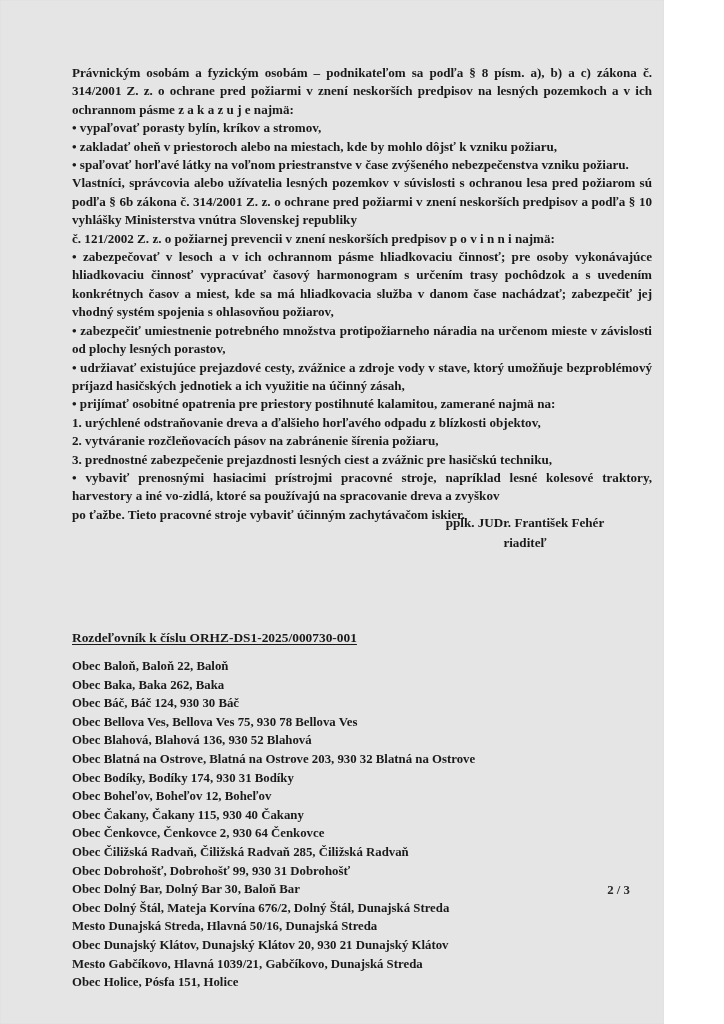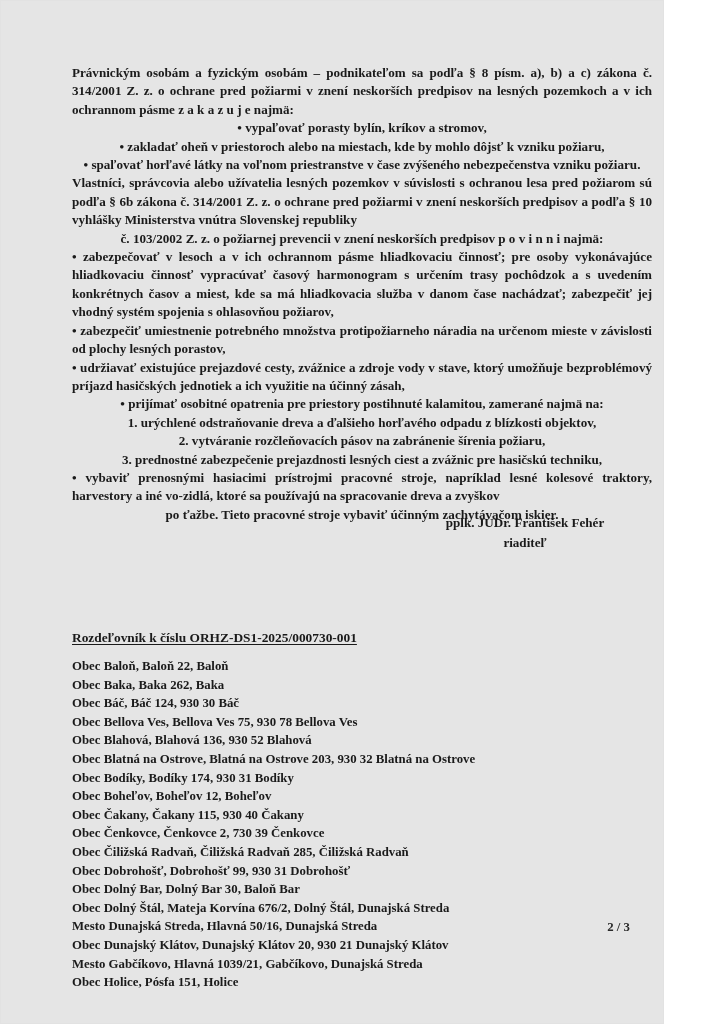--- a/index.html
+++ b/index.html
@@ -39,21 +39,21 @@
   .para {
     font-size: 13.1px;
     line-height: 18.4px;
     text-align: justify;
     text-justify: inter-word;
     margin: 0;
     hyphens: none;
   }
 
   .para.nojust {
-    text-align: center;
+    text-align: left;
   }
 
   
   .signature {
     position: absolute;
     left: 400px;
     top: 513px;
     width: 250px;
     text-align: center;
     font-size: 13.1px;
@@ -102,39 +102,39 @@
   .recipients li {
     font-size: 12.8px;
     line-height: 18.6px;
     white-space: nowrap;
   }
 
   
   .page-number {
     position: absolute;
     right: 34px;
-    top: 918px;
+    top: 881px;
     font-size: 12.8px;
     line-height: 18px;
     color: #2a2a2a;
   }
 </style>
 </head>
 <body>
 
 <div class="page">
   <div class="page-border"></div>
 
   <div class="body-block">
       <p class="para"><span>Právnickým osobám a fyzickým osobám – podnikateľom sa podľa § 8 písm. a), b) a c) zákona č. 314/2001 Z. z. o ochrane pred požiarmi v znení neskorších predpisov na lesných pozemkoch a v ich ochrannom pásme </span><span>z a k a z u j e</span><span> najmä:</span></p>
       <p class="para nojust"><span>• vypaľovať porasty bylín, kríkov a stromov,</span></p>
       <p class="para nojust"><span>• zakladať oheň v priestoroch alebo na miestach, kde by mohlo dôjsť k vzniku požiaru,</span></p>
       <p class="para nojust"><span>• spaľovať horľavé látky na voľnom priestranstve v čase zvýšeného nebezpečenstva vzniku požiaru.</span></p>
       <p class="para"><span>Vlastníci, správcovia alebo užívatelia lesných pozemkov v súvislosti s ochranou lesa pred požiarom sú podľa § 6b zákona č. 314/2001 Z. z. o ochrane pred požiarmi v znení neskorších predpisov a podľa § 10 vyhlášky Ministerstva vnútra Slovenskej republiky</span></p>
-      <p class="para nojust"><span>č. 103/2002 Z. z. o požiarnej prevencii v znení neskorších predpisov </span><span>p o v i n n i</span><span> najmä:</span></p>
+      <p class="para nojust"><span>č. 121/2002 Z. z. o požiarnej prevencii v znení neskorších predpisov </span><span>p o v i n n i</span><span> najmä:</span></p>
       <p class="para"><span>• zabezpečovať v lesoch a v ich ochrannom pásme hliadkovaciu činnosť; pre osoby vykonávajúce hliadkovaciu činnosť vypracúvať časový harmonogram s určením trasy pochôdzok a s uvedením konkrétnych časov a miest, kde sa má hliadkovacia služba v danom čase nachádzať; zabezpečiť jej vhodný systém spojenia s ohlasovňou požiarov,</span></p>
       <p class="para"><span>• zabezpečiť umiestnenie potrebného množstva protipožiarneho náradia na určenom mieste v závislosti od plochy lesných porastov,</span></p>
       <p class="para"><span>• udržiavať existujúce prejazdové cesty, zvážnice a zdroje vody v stave, ktorý umožňuje bezproblémový príjazd hasičských jednotiek a ich využitie na účinný zásah,</span></p>
       <p class="para nojust"><span>• prijímať osobitné opatrenia pre priestory postihnuté kalamitou, zamerané najmä na:</span></p>
       <p class="para nojust"><span>1. urýchlené odstraňovanie dreva a ďalšieho horľavého odpadu z blízkosti objektov,</span></p>
       <p class="para nojust"><span>2. vytváranie rozčleňovacích pásov na zabránenie šírenia požiaru,</span></p>
       <p class="para nojust"><span>3. prednostné zabezpečenie prejazdnosti lesných ciest a zvážnic pre hasičskú techniku,</span></p>
       <p class="para"><span>• vybaviť prenosnými hasiacimi prístrojmi pracovné stroje, napríklad lesné kolesové traktory, harvestory a iné vo-zidlá, ktoré sa používajú na spracovanie dreva a zvyškov</span></p>
       <p class="para nojust"><span>po ťažbe. Tieto pracovné stroje vybaviť účinným zachytávačom iskier.</span></p>
     </div>
@@ -150,21 +150,21 @@
   <ul class="recipients">
       <li>Obec Baloň, Baloň 22, Baloň</li>
       <li>Obec Baka, Baka 262, Baka</li>
       <li>Obec Báč, Báč 124, 930 30 Báč</li>
       <li>Obec Bellova Ves, Bellova Ves 75, 930 78 Bellova Ves</li>
       <li>Obec Blahová, Blahová 136, 930 52 Blahová</li>
       <li>Obec Blatná na Ostrove, Blatná na Ostrove 203, 930 32 Blatná na Ostrove</li>
       <li>Obec Bodíky, Bodíky 174, 930 31 Bodíky</li>
       <li>Obec Boheľov, Boheľov 12, Boheľov</li>
       <li>Obec Čakany, Čakany 115, 930 40 Čakany</li>
-      <li>Obec Čenkovce, Čenkovce 2, 730 39 Čenkovce</li>
+      <li>Obec Čenkovce, Čenkovce 2, 930 64 Čenkovce</li>
       <li>Obec Čiližská Radvaň, Čiližská Radvaň 285, Čiližská Radvaň</li>
       <li>Obec Dobrohošť, Dobrohošť 99, 930 31 Dobrohošť</li>
       <li>Obec Dolný Bar, Dolný Bar 30, Baloň Bar</li>
       <li>Obec Dolný Štál, Mateja Korvína 676/2, Dolný Štál, Dunajská Streda</li>
       <li>Mesto Dunajská Streda, Hlavná 50/16, Dunajská Streda</li>
       <li>Obec Dunajský Klátov, Dunajský Klátov 20, 930 21 Dunajský Klátov</li>
       <li>Mesto Gabčíkovo, Hlavná 1039/21, Gabčíkovo, Dunajská Streda</li>
       <li>Obec Holice, Pósfa 151, Holice</li>
     </ul>
 

